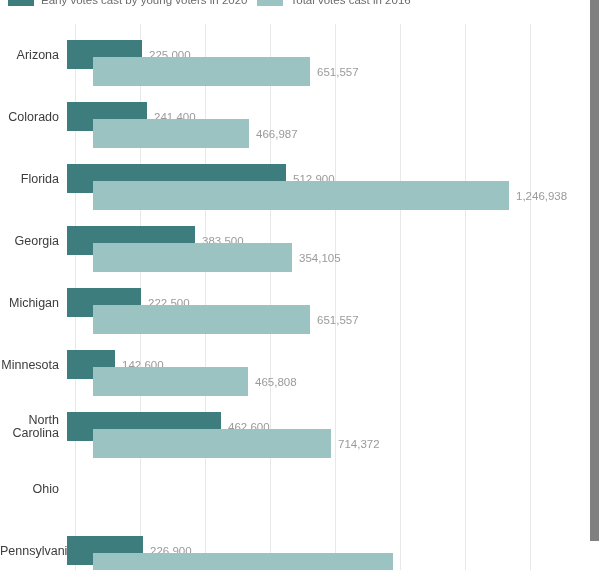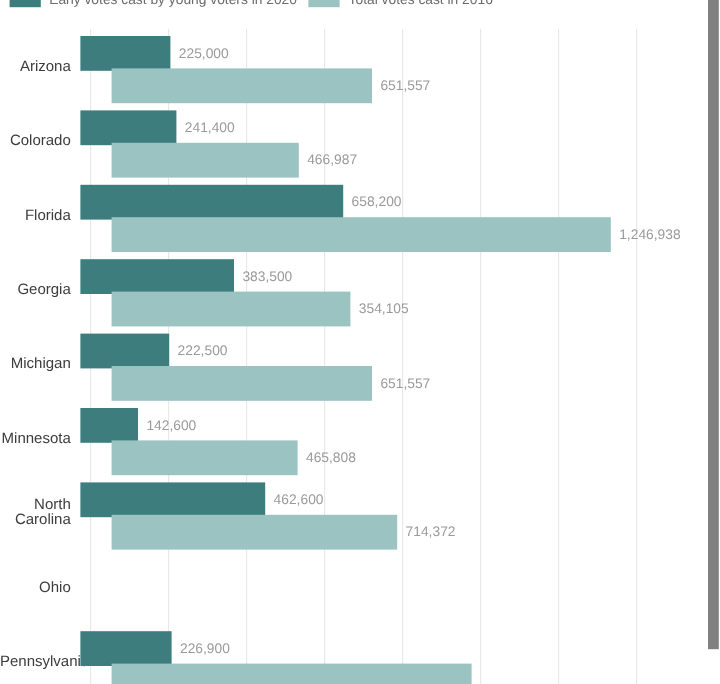--- a/index.html
+++ b/index.html
@@ -103,21 +103,21 @@
     z-index: 2;
   }
 
   .bar-row {
     position: absolute;
     left: 0;
     height: 29px;
     display: flex;
     align-items: center;
   }
-  .bar-row.primary   { top: 6px; }
+  .bar-row.primary   { top: 16px; }
   .bar-row.secondary { top: 33px; margin-left: 26px; }
 
   .bar {
     height: 29px;
     flex: 0 0 auto;
   }
   .bar.primary   { background: #3d7d7d; }
   .bar.secondary { background: #9bc3c1; }
 
   .bar-value {
@@ -201,21 +201,21 @@
                 <div class="bar secondary" style="width: 156px; background: rgb(155, 195, 193);"></div>
                 <span class="bar-value">466,987</span>
               </div>
             </div>
           </div>
           <div class="group">
             <div class="group-label">Florida</div>
             <div class="bars">
               <div class="bar-row primary">
                 <div class="bar primary" style="width: 219px; background: rgb(61, 125, 125);"></div>
-                <span class="bar-value">658,200</span>
+                <span class="bar-value">512,900</span>
               </div>
               <div class="bar-row secondary">
                 <div class="bar secondary" style="width: 416px; background: rgb(155, 195, 193);"></div>
                 <span class="bar-value">1,246,938</span>
               </div>
             </div>
           </div>
           <div class="group">
             <div class="group-label">Georgia</div>
             <div class="bars">

